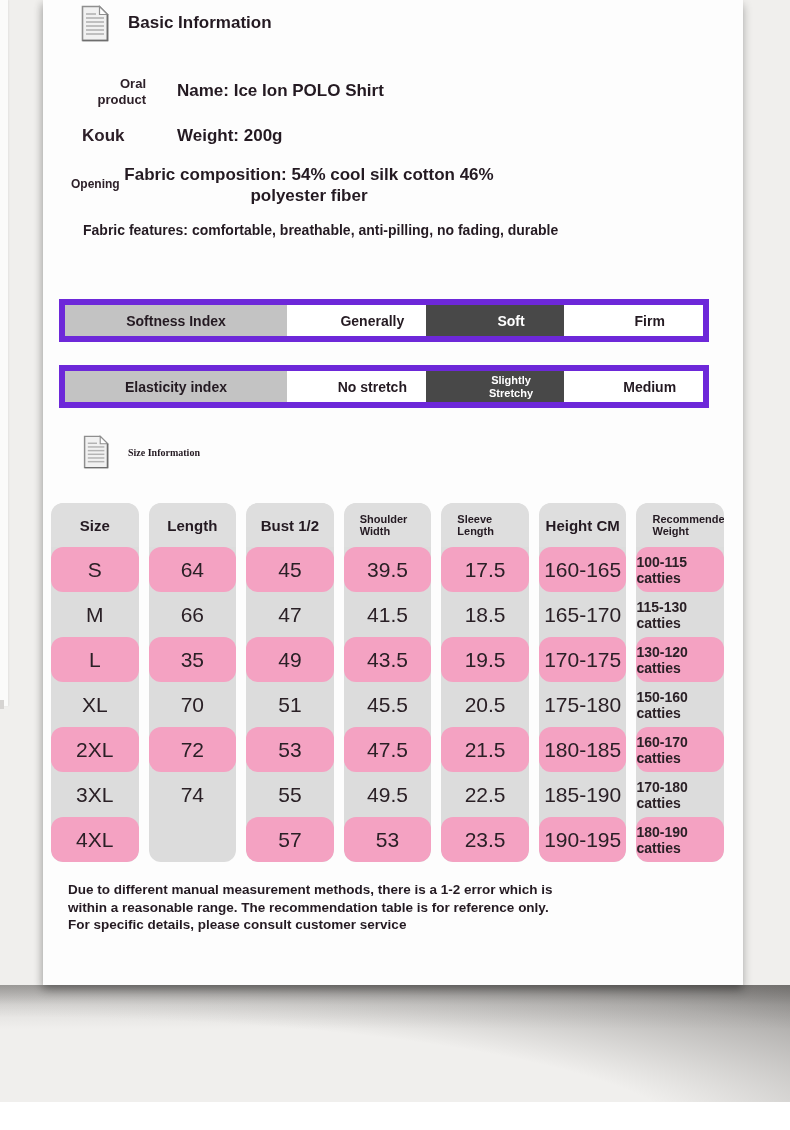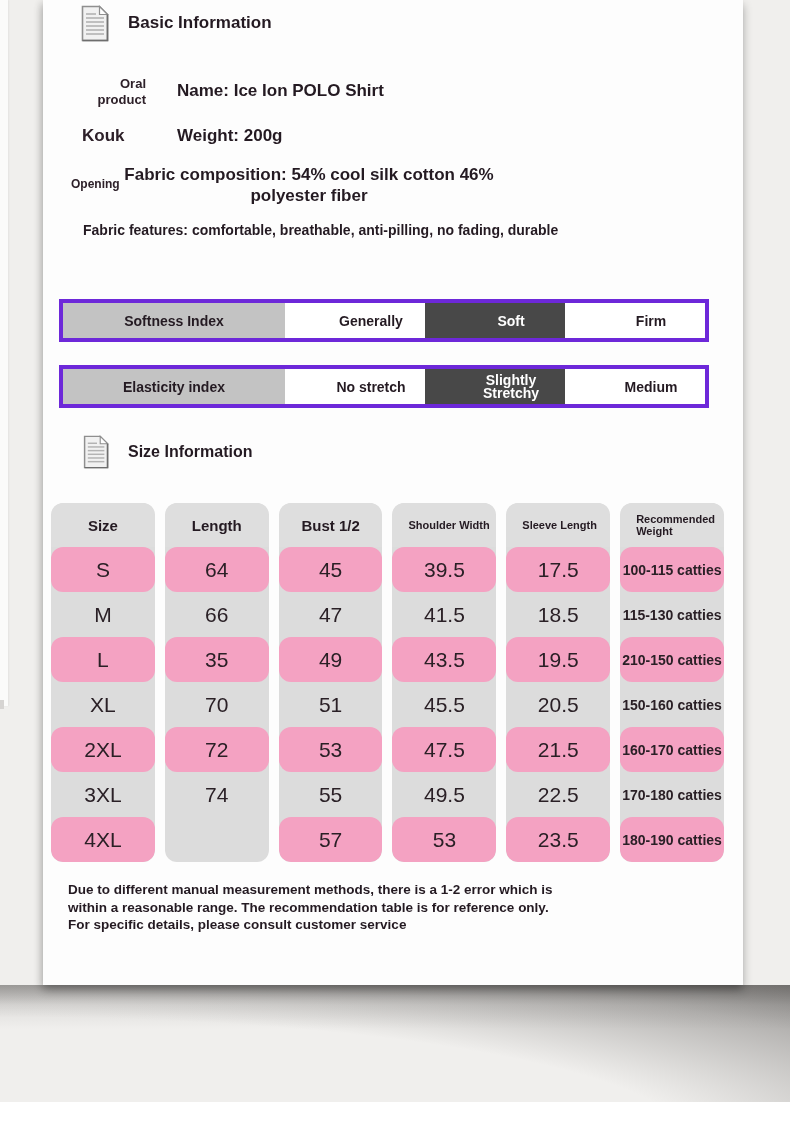--- a/index.html
+++ b/index.html
@@ -48,56 +48,56 @@
   }
   
   .section-heading{
     position:absolute;
     display:flex;align-items:center;gap:17px;
   }
   .section-heading .title{font-weight:700;}
   .h-basic{left:38px;top:3px;height:40px;}
   .h-basic .title{font-size:17px;}
   .h-size{left:40px;top:434px;height:36px;}
-  .h-size .title{font-size:16px;}
+  .h-size .title{font-size:10px;font-family:Liberation Serif, serif;}
   
   .lbl{position:absolute;font-weight:700;color:#2d2029;}
   .val{position:absolute;font-weight:700;font-size:17px;}
   .lbl-oral{left:39px;top:76px;width:64px;font-size:13px;line-height:15.5px;text-align:right;}
   .val-name{left:134px;top:81px;}
   .lbl-kouk{left:39px;top:126px;font-size:17px;text-align:right;}
   .val-weight{left:134px;top:126px;}
   .lbl-opening{left:28px;top:177px;font-size:12px;}
   .fabric-comp{
     position:absolute;left:30px;top:164px;width:472px;
     font-weight:700;font-size:17px;line-height:21px;text-align:center;
   }
   .fabric-feat{
     position:absolute;left:40px;top:222px;width:620px;
     font-weight:700;font-size:14px;
   }
   
   .index-row{
     position:absolute;left:16px;width:650px;height:43px;
-    background:#ffffff;border:4px solid #6d28d9;
+    background:#ffffff;border:6px solid #6d28d9;
     display:flex;box-sizing:border-box;
   }
   .idx-label{
     width:222px;background:#c3c3c3;
     display:flex;align-items:center;justify-content:center;
     font-weight:700;font-size:14px;
   }
   .idx-cell{
     flex:1;display:flex;align-items:center;justify-content:center;
     font-weight:700;font-size:14px;text-align:center;padding-left:32px;
   }
   .idx-cell.selected{background:#484848;color:#ffffff;}
   .idx-cell.selected .wrapnarrow{
     display:inline-block;max-width:62px;
-    font-size:14px;line-height:13px;
+    font-size:11px;line-height:13px;
   }
   
   .size-table{
     position:absolute;left:8px;top:503px;width:673px;
     display:flex;gap:10px;
   }
   .size-col{
     flex:1;display:flex;flex-direction:column;
     background:#dcdcdc;border-radius:12px;
     overflow:hidden;
@@ -245,24 +245,34 @@
           <div class="size-th th-small">Sleeve Length</div>
           <div class="size-td pink">17.5</div>
           <div class="size-td">18.5</div>
           <div class="size-td pink">19.5</div>
           <div class="size-td">20.5</div>
           <div class="size-td pink">21.5</div>
           <div class="size-td">22.5</div>
           <div class="size-td pink">23.5</div>
         </div>
         <div class="size-col">
+          <div class="size-th">Height CM</div>
+          <div class="size-td pink">160-165</div>
+          <div class="size-td">165-170</div>
+          <div class="size-td pink">170-175</div>
+          <div class="size-td">175-180</div>
+          <div class="size-td pink">180-185</div>
+          <div class="size-td">185-190</div>
+          <div class="size-td pink">190-195</div>
+        </div>
+        <div class="size-col">
           <div class="size-th th-small">Recommended Weight</div>
           <div class="size-td pink catties">100-115 catties</div>
           <div class="size-td catties">115-130 catties</div>
-          <div class="size-td pink catties">210-150 catties</div>
+          <div class="size-td pink catties">130-120 catties</div>
           <div class="size-td catties">150-160 catties</div>
           <div class="size-td pink catties">160-170 catties</div>
           <div class="size-td catties">170-180 catties</div>
           <div class="size-td pink catties">180-190 catties</div>
         </div>
       </div>
 
     <div class="disclaimer">
       <div>Due to different manual measurement methods, there is a 1-2 error which is</div>
       <div>within a reasonable range. The recommendation table is for reference only.</div>

